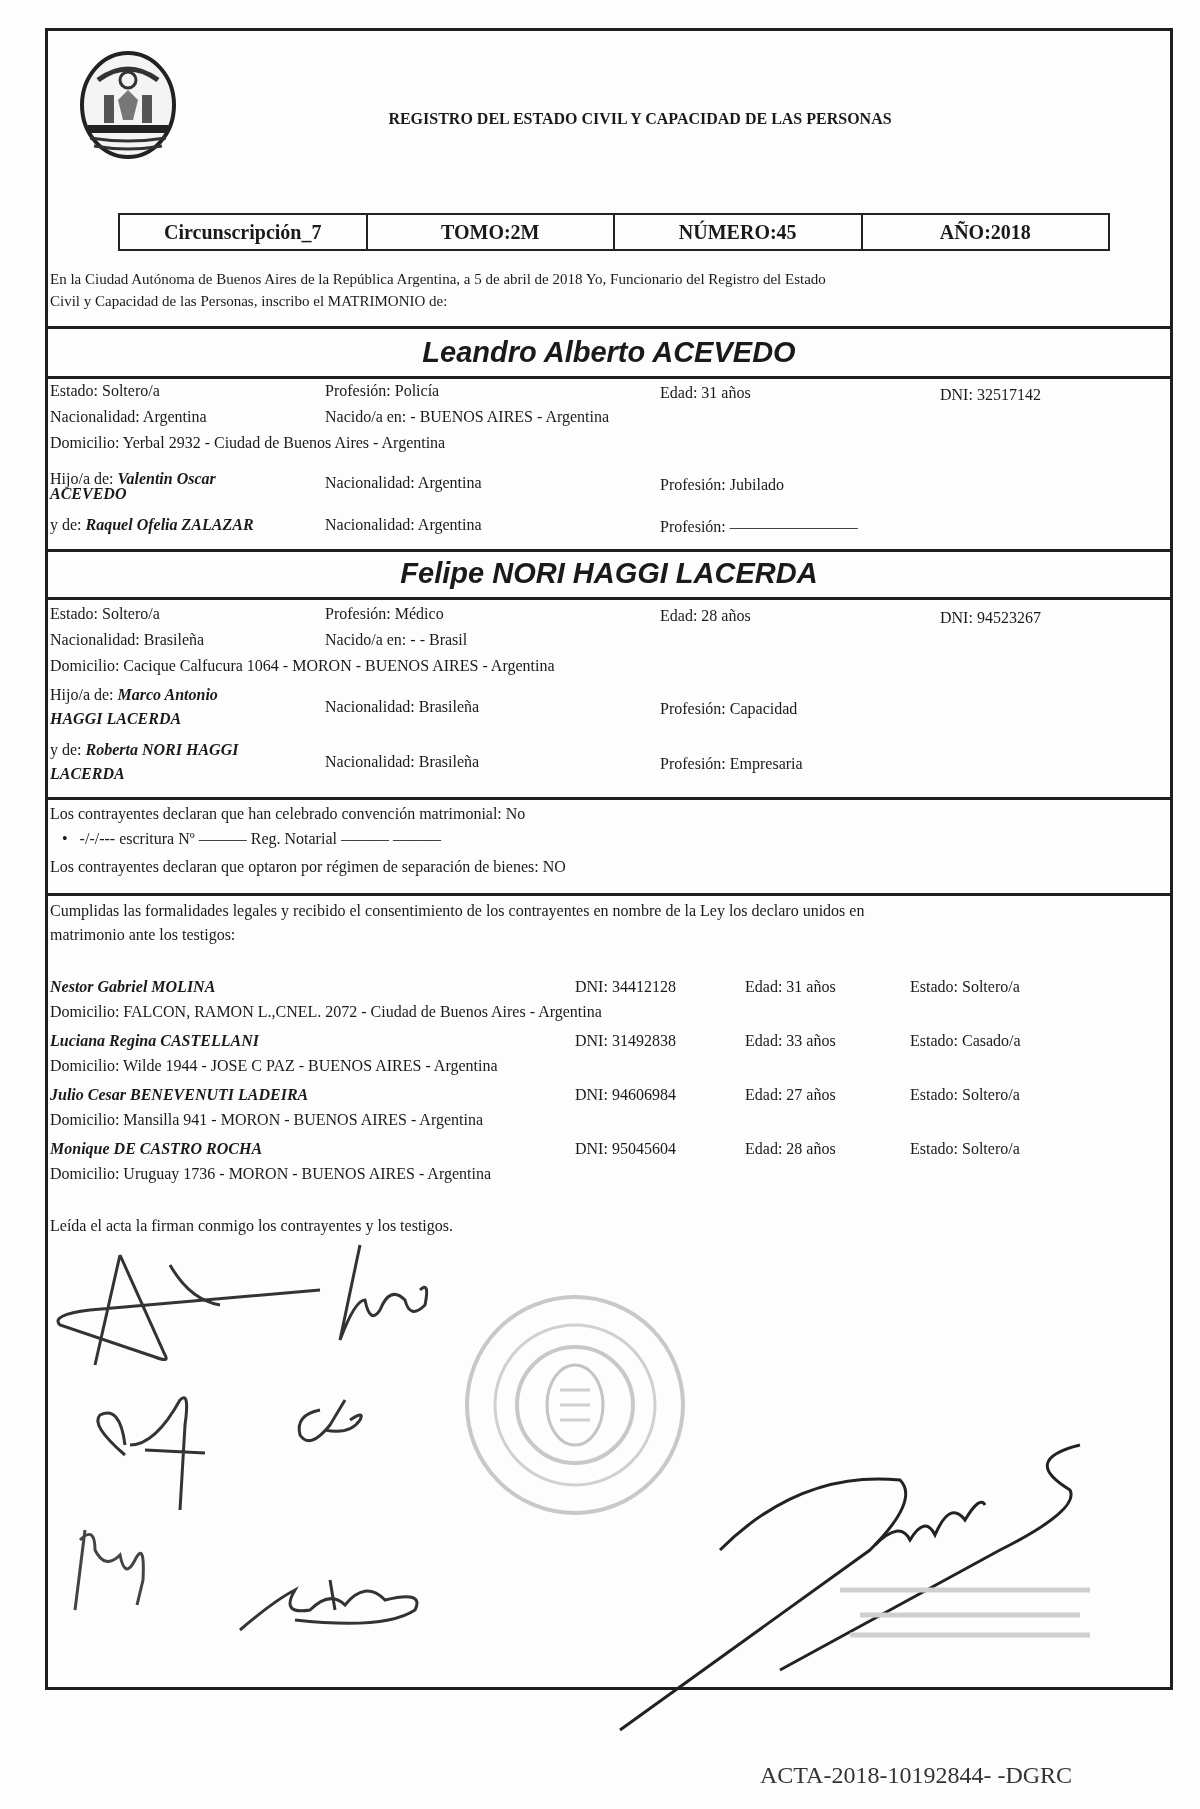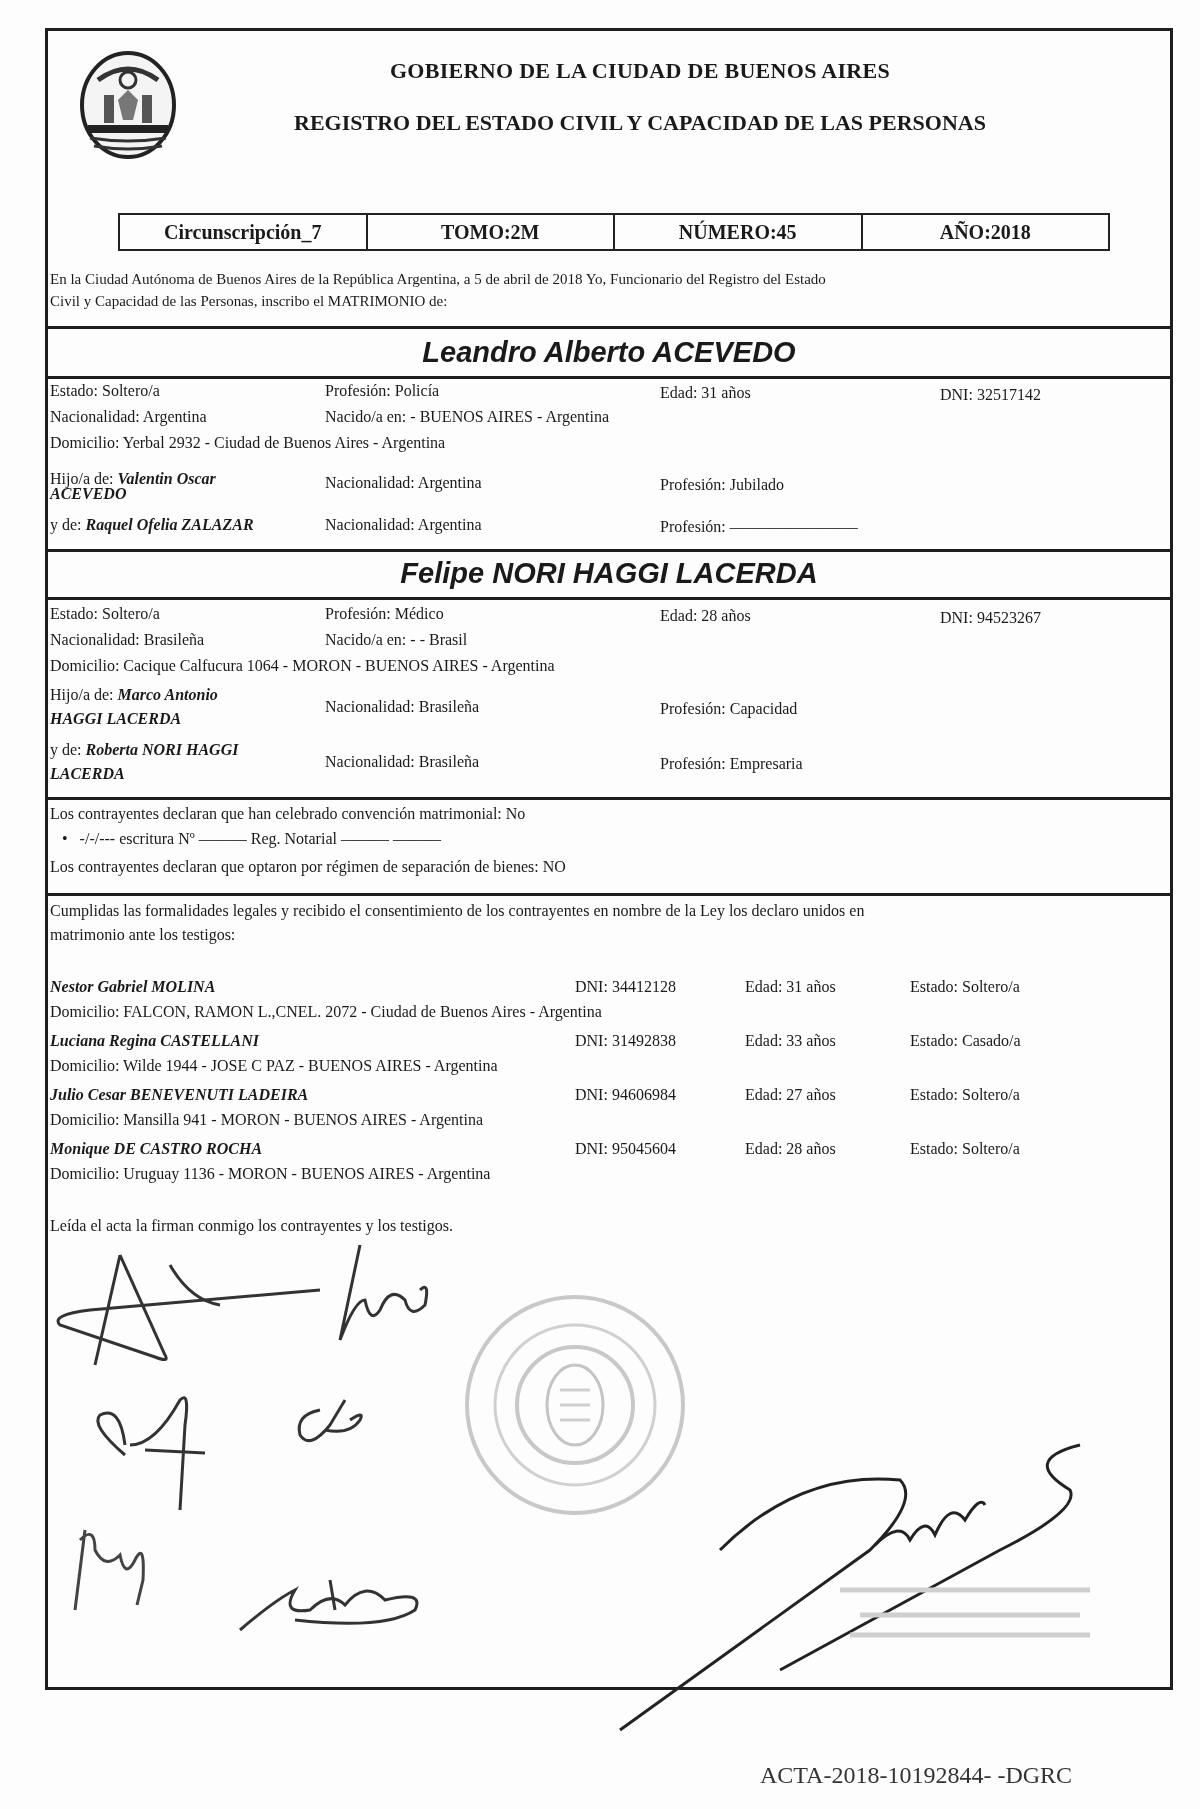--- a/index.html
+++ b/index.html
@@ -6,21 +6,21 @@
   body { width: 1200px; height: 1809px; position: relative; overflow: hidden;
          font-family: "Liberation Serif", serif; color: #1a1a1a; }
   .page { position: absolute; left: 0; top: 0; width: 1200px; height: 1809px; background: #fdfdfd; }
   .outer { position: absolute; left: 45px; top: 28px; width: 1128px; height: 1662px;
            border: 3px solid #1e1e1e; box-sizing: border-box; }
   .abs { position: absolute; }
   .seal { left: 78px; top: 50px; width: 100px; height: 110px; }
   .hdr1 { left: 200px; top: 58px; width: 880px; text-align: center; font-weight: bold;
           font-size: 22px; letter-spacing: 0.3px; }
   .hdr2 { left: 200px; top: 110px; width: 880px; text-align: center; font-weight: bold;
-          font-size: 22px; }
+          font-size: 16px; }
   .reftable { left: 118px; top: 213px; width: 992px; height: 38px; border: 2px solid #222;
               box-sizing: border-box; display: flex; }
   .refcell { flex: 1; display: flex; align-items: center; justify-content: center;
              font-size: 20px; font-weight: bold; border-right: 2px solid #222; }
   .refcell:last-child { border-right: none; }
   .intro { left: 50px; top: 268px; width: 1120px; font-size: 15px; line-height: 22px; }
   .hline { position: absolute; left: 45px; width: 1128px; height: 3px; background: #1e1e1e; }
   .name { left: 50px; width: 1118px; text-align: center; font-family: "Liberation Sans", sans-serif;
           font-weight: bold; font-style: italic; font-size: 29px; }
   .t { font-size: 16px; white-space: nowrap; }
@@ -39,21 +39,20 @@
     <ellipse cx="50" cy="55" rx="46" ry="52" fill="#f4f4f4" stroke="#222" stroke-width="4"></ellipse>
     <path d="M20 30 Q50 8 80 30" stroke="#333" stroke-width="5" fill="none"></path>
     <circle cx="50" cy="30" r="8" fill="none" stroke="#333" stroke-width="3"></circle>
     <rect x="26" y="45" width="10" height="28" fill="#555"></rect>
     <rect x="64" y="45" width="10" height="28" fill="#555"></rect>
     <path d="M40 50 L50 40 L60 50 L55 70 L45 70 Z" fill="#777"></path>
     <rect x="10" y="75" width="80" height="8" fill="#222"></rect>
     <path d="M12 88 Q50 94 88 88 M16 96 Q50 102 84 96" stroke="#333" stroke-width="3" fill="none"></path>
   </svg>
 
-  <div class="abs hdr1">GOBIERNO DE LA CIUDAD DE BUENOS AIRES</div>
   <div class="abs hdr2">REGISTRO DEL ESTADO CIVIL Y CAPACIDAD DE LAS PERSONAS</div>
 
   <div class="abs reftable">
     <div class="refcell">Circunscripción_7</div>
     <div class="refcell">TOMO:2M</div>
     <div class="refcell">NÚMERO:45</div>
     <div class="refcell">AÑO:2018</div>
   </div>
 
   <div class="abs intro">
@@ -140,21 +139,21 @@
     <div class="abs t it" style="left:50px;top:1086px;">Julio Cesar BENEVENUTI LADEIRA</div>
     <div class="abs t" style="left:575px;top:1086px;">DNI: 94606984</div>
     <div class="abs t" style="left:745px;top:1086px;">Edad: 27 años</div>
     <div class="abs t" style="left:910px;top:1086px;">Estado: Soltero/a</div>
     <div class="abs t" style="left:50px;top:1111px;">Domicilio: Mansilla 941 - MORON - BUENOS AIRES - Argentina</div>
 
     <div class="abs t it" style="left:50px;top:1140px;">Monique DE CASTRO ROCHA</div>
     <div class="abs t" style="left:575px;top:1140px;">DNI: 95045604</div>
     <div class="abs t" style="left:745px;top:1140px;">Edad: 28 años</div>
     <div class="abs t" style="left:910px;top:1140px;">Estado: Soltero/a</div>
-    <div class="abs t" style="left:50px;top:1165px;">Domicilio: Uruguay 1136 - MORON - BUENOS AIRES - Argentina</div>
+    <div class="abs t" style="left:50px;top:1165px;">Domicilio: Uruguay 1736 - MORON - BUENOS AIRES - Argentina</div>
   </div>
 
   <div class="abs t" style="left:50px;top:1217px;">Leída el acta la firman conmigo los contrayentes y los testigos.</div>
 
   <svg class="sig" style="left:460px;top:1290px;" width="230" height="230" viewBox="0 0 230 230">
     <circle cx="115" cy="115" r="108" fill="none" stroke="#c8c8c8" stroke-width="4"></circle>
     <circle cx="115" cy="115" r="80" fill="none" stroke="#d0d0d0" stroke-width="3"></circle>
     <circle cx="115" cy="115" r="58" fill="none" stroke="#c8c8c8" stroke-width="4"></circle>
     <ellipse cx="115" cy="115" rx="28" ry="40" fill="none" stroke="#c4c4c4" stroke-width="3"></ellipse>
     <path d="M100 100 h30 M100 115 h30 M100 130 h30" stroke="#cfcfcf" stroke-width="3"></path>

